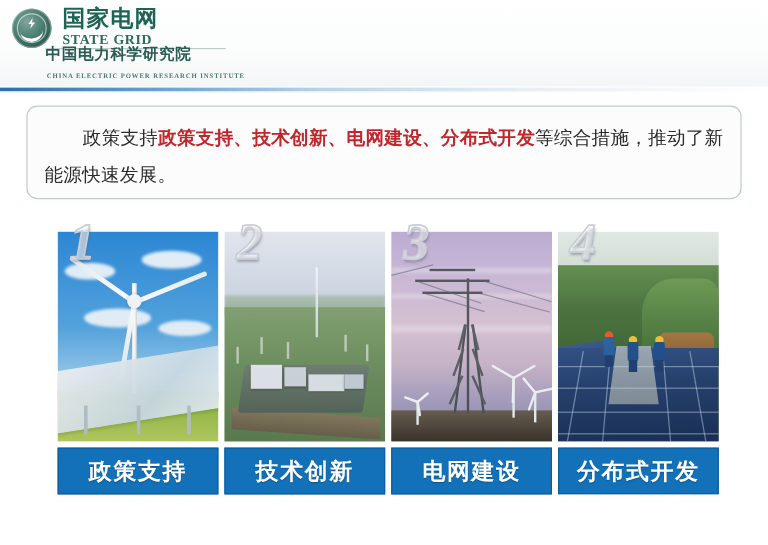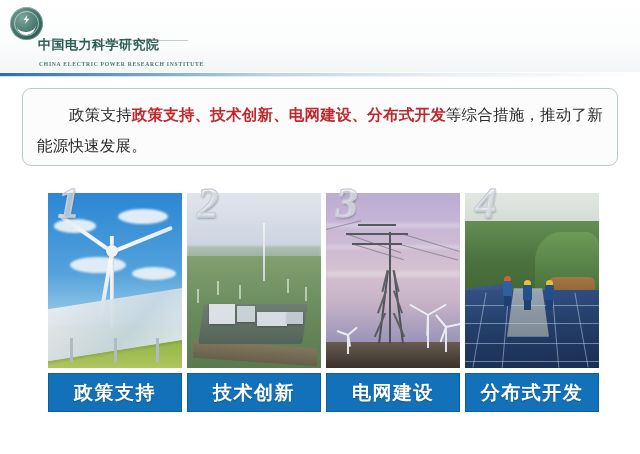--- a/index.html
+++ b/index.html
@@ -203,20 +203,24 @@
 
   .haze{position:absolute;inset:0;background:linear-gradient(to bottom,rgba(255,255,255,.06),rgba(0,0,0,.05));}
 </style>
 </head>
 <body>
 
 <div class="header">
   <div class="logo-wrap">
     <div class="emblem">
       <span class="spark"></span>
+    </div>
+    <div class="brand-text">
+      <div class="brand-cn">国家电网</div>
+      <div class="brand-en">STATE GRID</div>
     </div>
   </div>
   <div class="brand-rule"></div>
   <div class="sub-cn">中国电力科学研究院</div>
   <div class="sub-en">CHINA ELECTRIC POWER RESEARCH INSTITUTE</div>
 </div>
 <div class="header-rule"></div>
 <div class="header-rule2"></div>
 
 <div class="callout">

